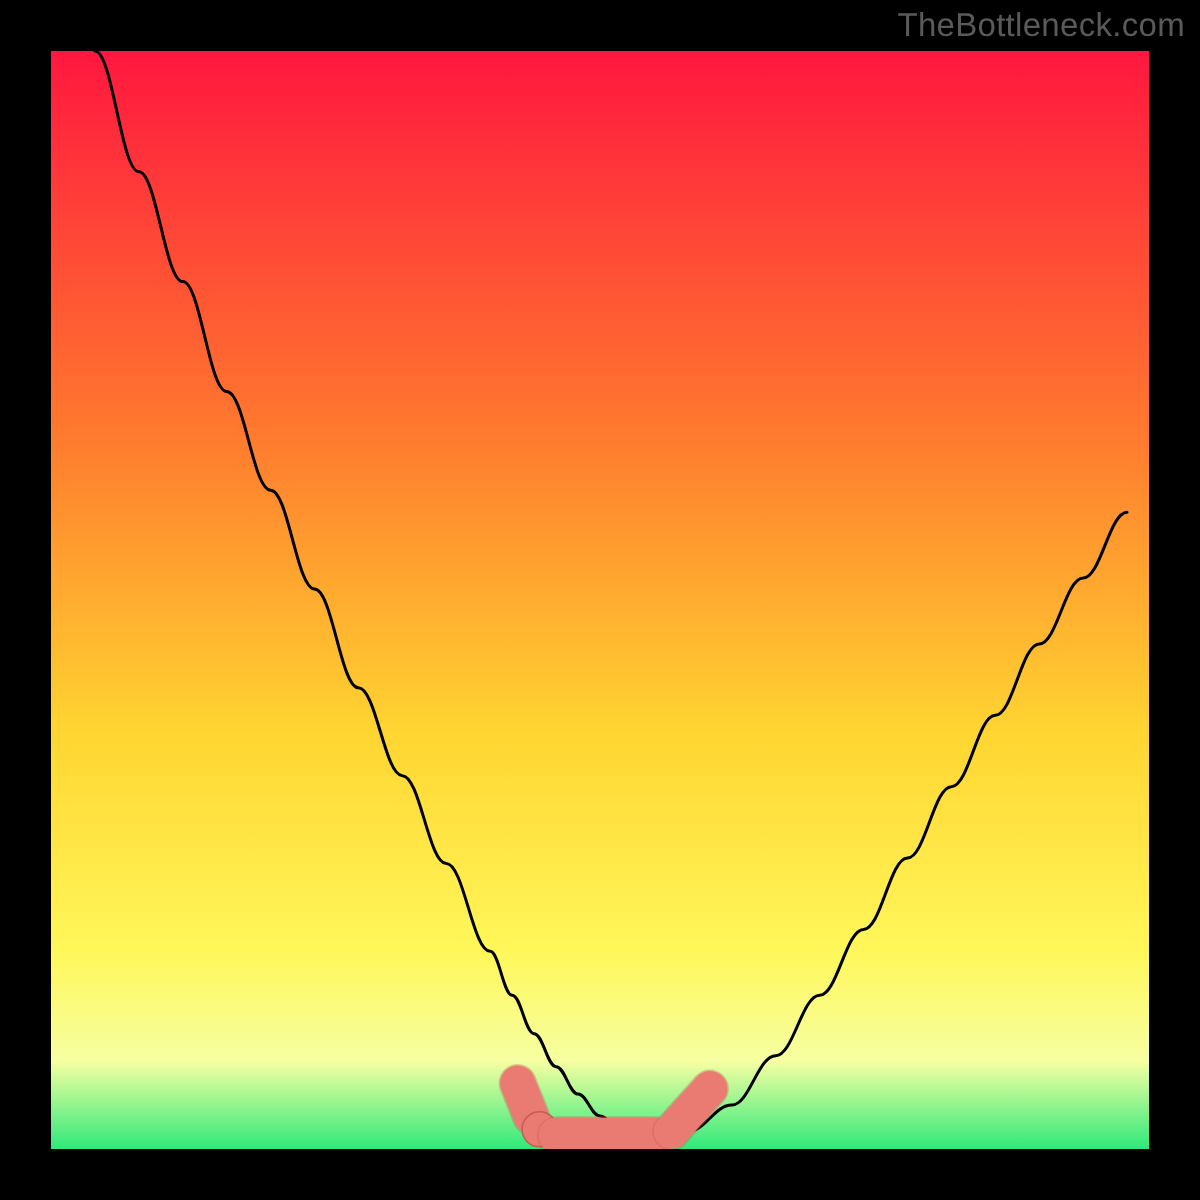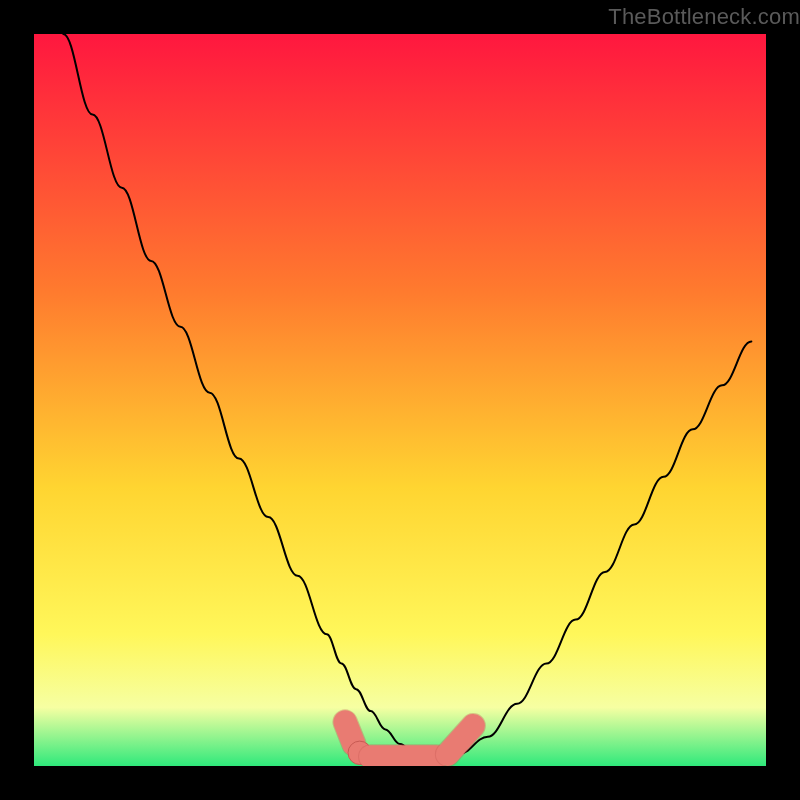--- a/index.html
+++ b/index.html
@@ -6,21 +6,21 @@
   html, body { width: 800px; height: 800px; overflow: hidden; background: #000; }
   .frame {
     position: relative;
     width: 800px;
     height: 800px;
     background: #000;
   }
   .watermark {
     position: absolute;
     top: 4px;
-    right: 0;
+    right: 10px;
     font-family: Arial, Helvetica, sans-serif;
     font-size: 22px;
     font-weight: 500;
     color: #5a5a5a;
     letter-spacing: 0.2px;
   }
   .plot {
     position: absolute;
     left: 34px;
     top: 34px;

